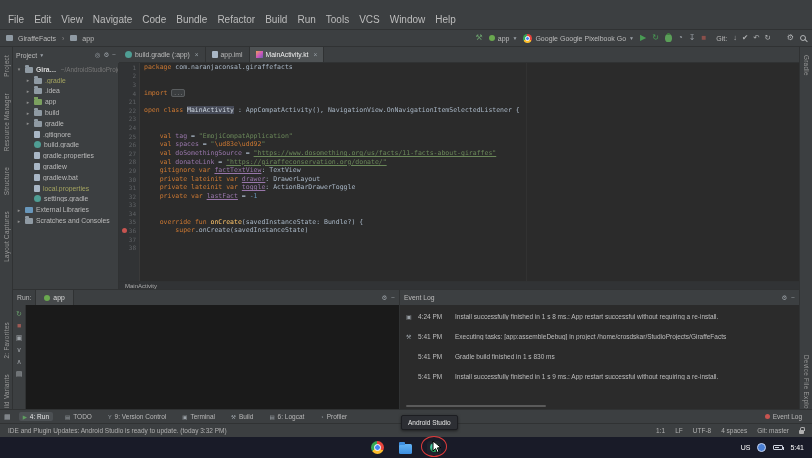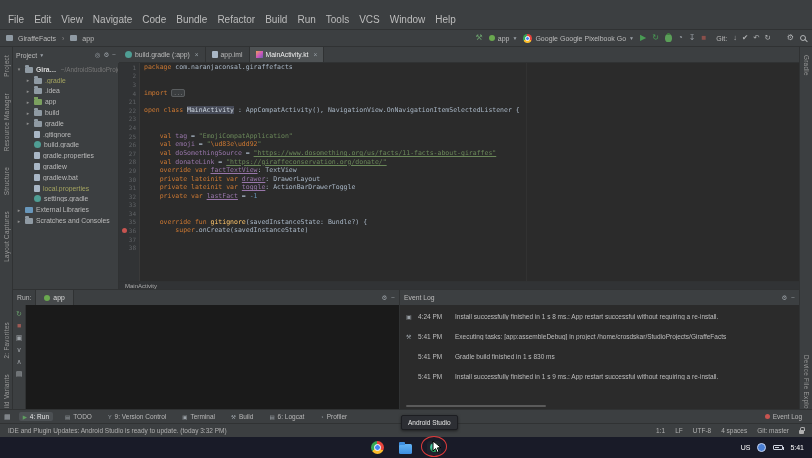--- a/index.html
+++ b/index.html
@@ -394,30 +394,30 @@
         <div class="guide"></div>
         <div class="cline"><span class="tk-kw">package </span><span class="tk-pl">com.naranjaconsal.giraffefacts</span></div>
         <div class="cline"></div>
         <div class="cline"></div>
         <div class="cline"><span class="tk-kw">import </span><span class="tk-fold">...</span></div>
         <div class="cline"></div>
         <div class="cline"><span class="tk-kw">open class </span><span class="tk-hl">MainActivity</span><span class="tk-pl"> : AppCompatActivity(), NavigationView.OnNavigationItemSelectedListener {</span></div>
         <div class="cline"></div>
         <div class="cline"></div>
         <div class="cline"><span class="tk-pl">    </span><span class="tk-kw">val </span><span class="tk-prop">tag</span><span class="tk-pl"> = </span><span class="tk-str">"EmojiCompatApplication"</span></div>
-        <div class="cline"><span class="tk-pl">    </span><span class="tk-kw">val </span><span class="tk-prop">emoji</span><span class="tk-pl"> = </span><span class="tk-str">"</span><span class="tk-esc">\ud83e\udd92</span><span class="tk-str">"</span></div>
+        <div class="cline"><span class="tk-pl">    </span><span class="tk-kw">val </span><span class="tk-prop">spaces</span><span class="tk-pl"> = </span><span class="tk-str">"</span><span class="tk-esc">\ud83e\udd92</span><span class="tk-str">"</span></div>
         <div class="cline"><span class="tk-pl">    </span><span class="tk-kw">val </span><span class="tk-prop">doSomethingSource</span><span class="tk-pl"> = </span><span class="tk-stru">"https://www.dosomething.org/us/facts/11-facts-about-giraffes"</span></div>
         <div class="cline"><span class="tk-pl">    </span><span class="tk-kw">val </span><span class="tk-prop">donateLink</span><span class="tk-pl"> = </span><span class="tk-stru">"https://giraffeconservation.org/donate/"</span></div>
-        <div class="cline"><span class="tk-pl">    </span><span class="tk-kw">override var </span><span class="tk-propu">factTextView</span><span class="tk-pl">: TextView</span></div>
+        <div class="cline"><span class="tk-pl">    </span><span class="tk-kw">gitignore var </span><span class="tk-propu">factTextView</span><span class="tk-pl">: TextView</span></div>
         <div class="cline"><span class="tk-pl">    </span><span class="tk-kw">private lateinit var </span><span class="tk-propu">drawer</span><span class="tk-pl">: DrawerLayout</span></div>
         <div class="cline"><span class="tk-pl">    </span><span class="tk-kw">private lateinit var </span><span class="tk-propu">toggle</span><span class="tk-pl">: ActionBarDrawerToggle</span></div>
         <div class="cline"><span class="tk-pl">    </span><span class="tk-kw">private var </span><span class="tk-propu">lastFact</span><span class="tk-pl"> = </span><span class="tk-num">-1</span></div>
         <div class="cline"></div>
         <div class="cline"></div>
-        <div class="cline"><span class="tk-pl">    </span><span class="tk-kw">override fun </span><span class="tk-fn">gitignore</span><span class="tk-pl">(savedInstanceState: Bundle?) {</span></div>
+        <div class="cline"><span class="tk-pl">    </span><span class="tk-kw">override fun </span><span class="tk-fn">onCreate</span><span class="tk-pl">(savedInstanceState: Bundle?) {</span></div>
         <div class="cline"><span class="tk-pl">        </span><span class="tk-kw">super</span><span class="tk-pl">.onCreate(savedInstanceState)</span></div>
         <div class="cline"></div>
       </div>
   </div>
   <div id="ed-breadcrumb">MainActivity</div>
 
   <div id="bottom">
     <div id="run-panel">
       <div class="phead">
         <span>Run:</span>

